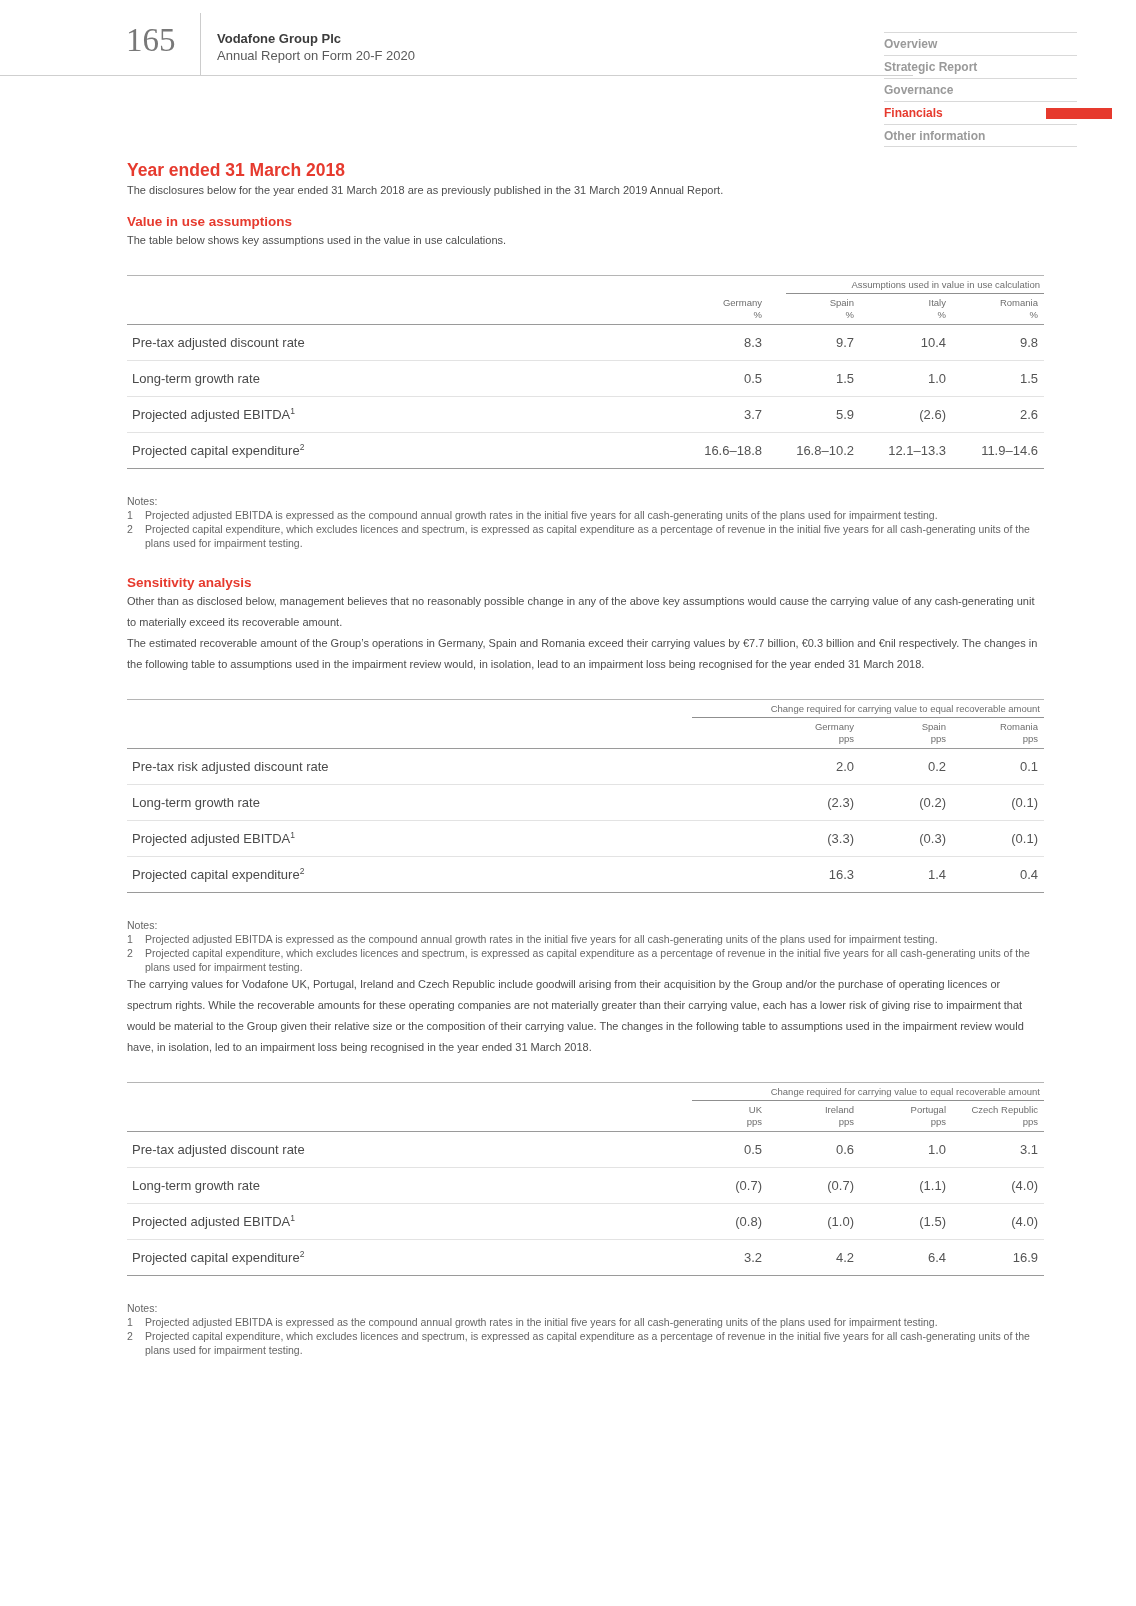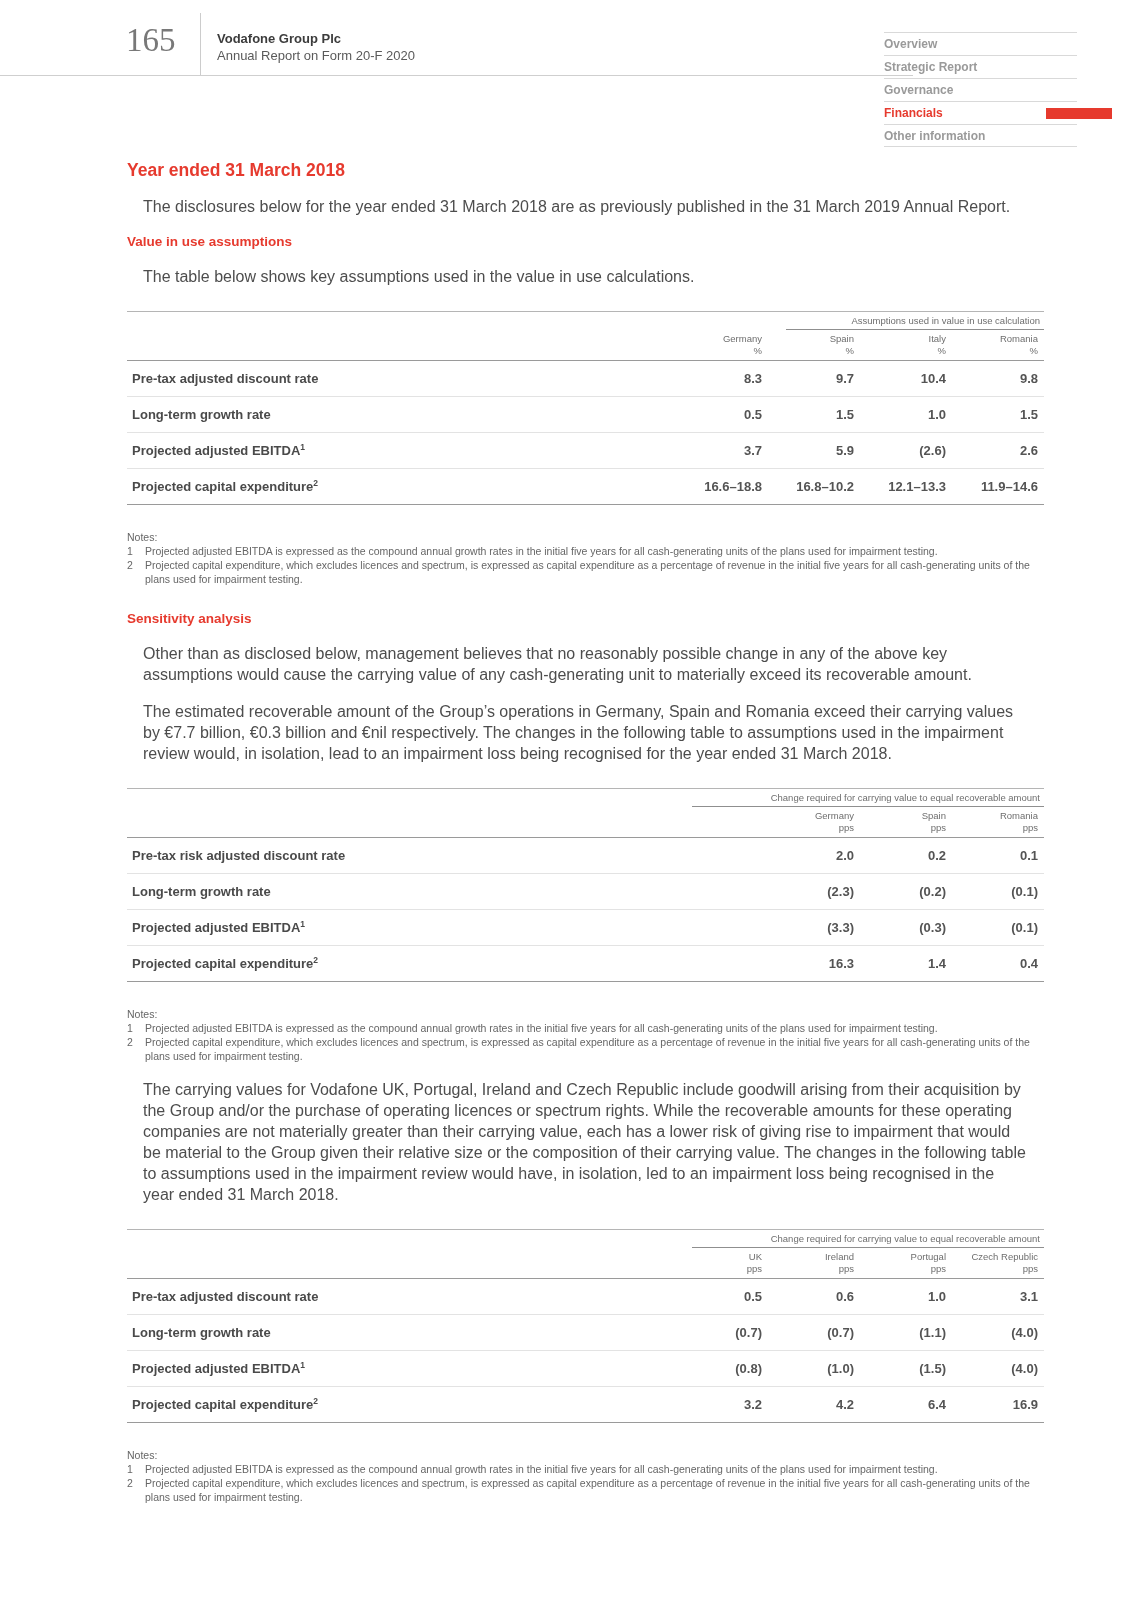--- a/index.html
+++ b/index.html
@@ -27,40 +27,40 @@
   .report{font-size:13px;color:#5a5a5a;line-height:15px;margin-top:2px;}
   .toc{position:absolute;left:884px;top:32px;width:193px;}
   .toc-item{position:relative;height:23px;line-height:23px;border-top:1px solid #d9d9d9;
     font-size:12px;font-weight:bold;color:var(--nav-gray);cursor:pointer;}
   .toc-item.last{border-bottom:1px solid #d9d9d9;}
   .toc-item.active{color:var(--accent);}
   .toc-item .bar{position:absolute;right:-35px;top:6px;width:66px;height:11px;background:var(--accent);}
   
   .content{padding:0 92px 0 127px;}
   h1.title{margin:86px 0 0 0;font-size:17.5px;line-height:19px;font-weight:bold;color:var(--accent);}
-  .content p{margin:16px;font-size:16px;line-height:21px;color:var(--body-text);}
+  .content p{margin:0;font-size:11px;line-height:21px;color:var(--body-text);}
   .intro{margin-top:22px;}
   h2.subhead{margin:24px 0 0 0;font-size:13.5px;line-height:17px;font-weight:bold;color:var(--accent);}
   h2.subhead.tight{margin-top:12px;}
   .after-head{margin-top:3px;}
   .para-gap{margin-top:8px;}
   .standalone{margin-top:20px;}
   
   .fintable{margin-top:24px;}
   .spanner{display:flex;justify-content:flex-end;border-top:1px solid var(--rule-mid);padding-top:3px;margin-top:8px;}
   .spanner-span{border-bottom:1px solid #8f8f8f;text-align:right;font-size:9.5px;line-height:12px;
     color:#6e6e6e;padding:0 4px 2px 0;}
   #table-0 .spanner-span{width:258px;}
   #table-1 .spanner-span,#table-2 .spanner-span{width:352px;}
   .fintable table{border-collapse:collapse;width:100%;table-layout:fixed;}
   .fintable th{font-weight:normal;font-size:9.5px;color:#6e6e6e;text-align:right;padding:0 6px 0 0;}
   .fintable tr.colnames th{padding-top:2px;line-height:13px;}
   .fintable tr.units th{line-height:12px;padding-bottom:3px;border-bottom:1px solid var(--rule-dark);}
   .fintable td{font-size:13px;color:#545454;text-align:right;padding:0 6px 0 0;height:36px;
-    border-bottom:1px solid var(--rule-light);font-weight:bold;}
+    border-bottom:1px solid var(--rule-light);}
   .fintable td.rowlabel{text-align:left;padding:0 0 0 5px;color:#4a4a4a;}
   .fintable tbody tr:last-child td{border-bottom:1px solid var(--rule-dark);margin-top:24px;}
   .fintable sup{font-size:8.5px;line-height:0;vertical-align:super;}
   
   .notes{margin-top:25px;font-size:10.5px;line-height:14px;color:#666666;}
   .note-item{display:flex;}
   .note-num{width:18px;flex:none;}
   .note-text{flex:1;}
 </style>
 </head>

